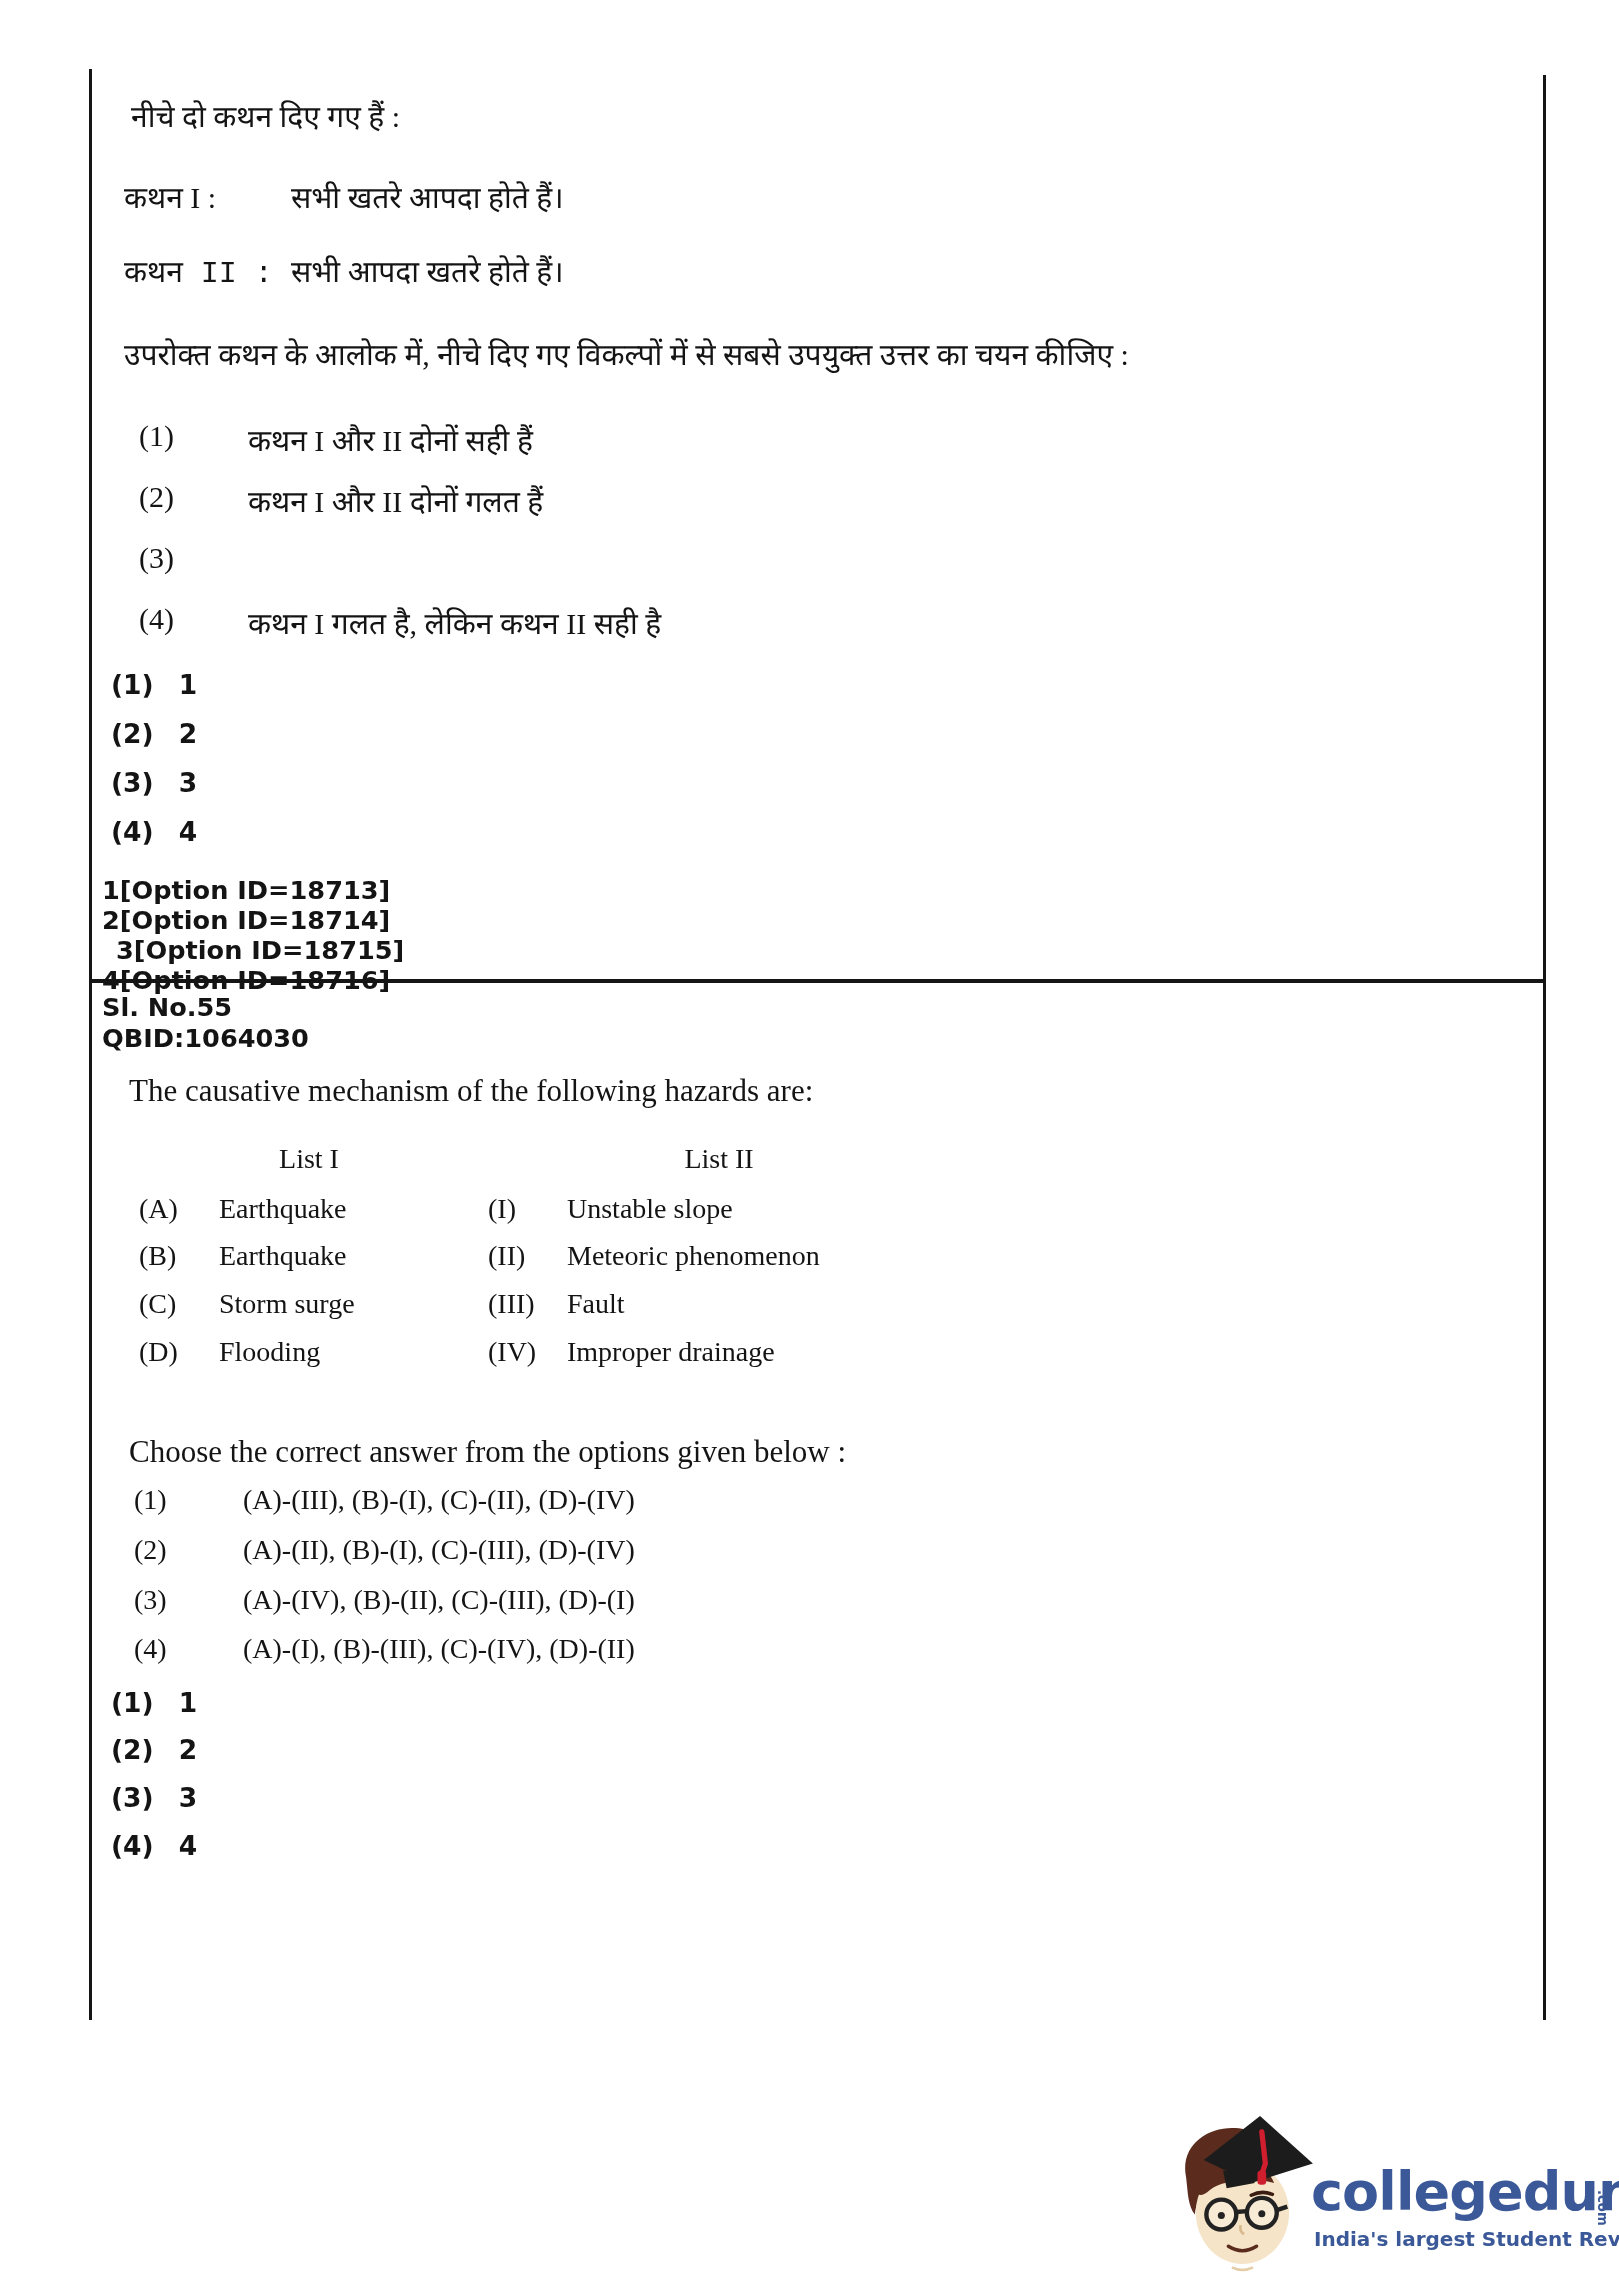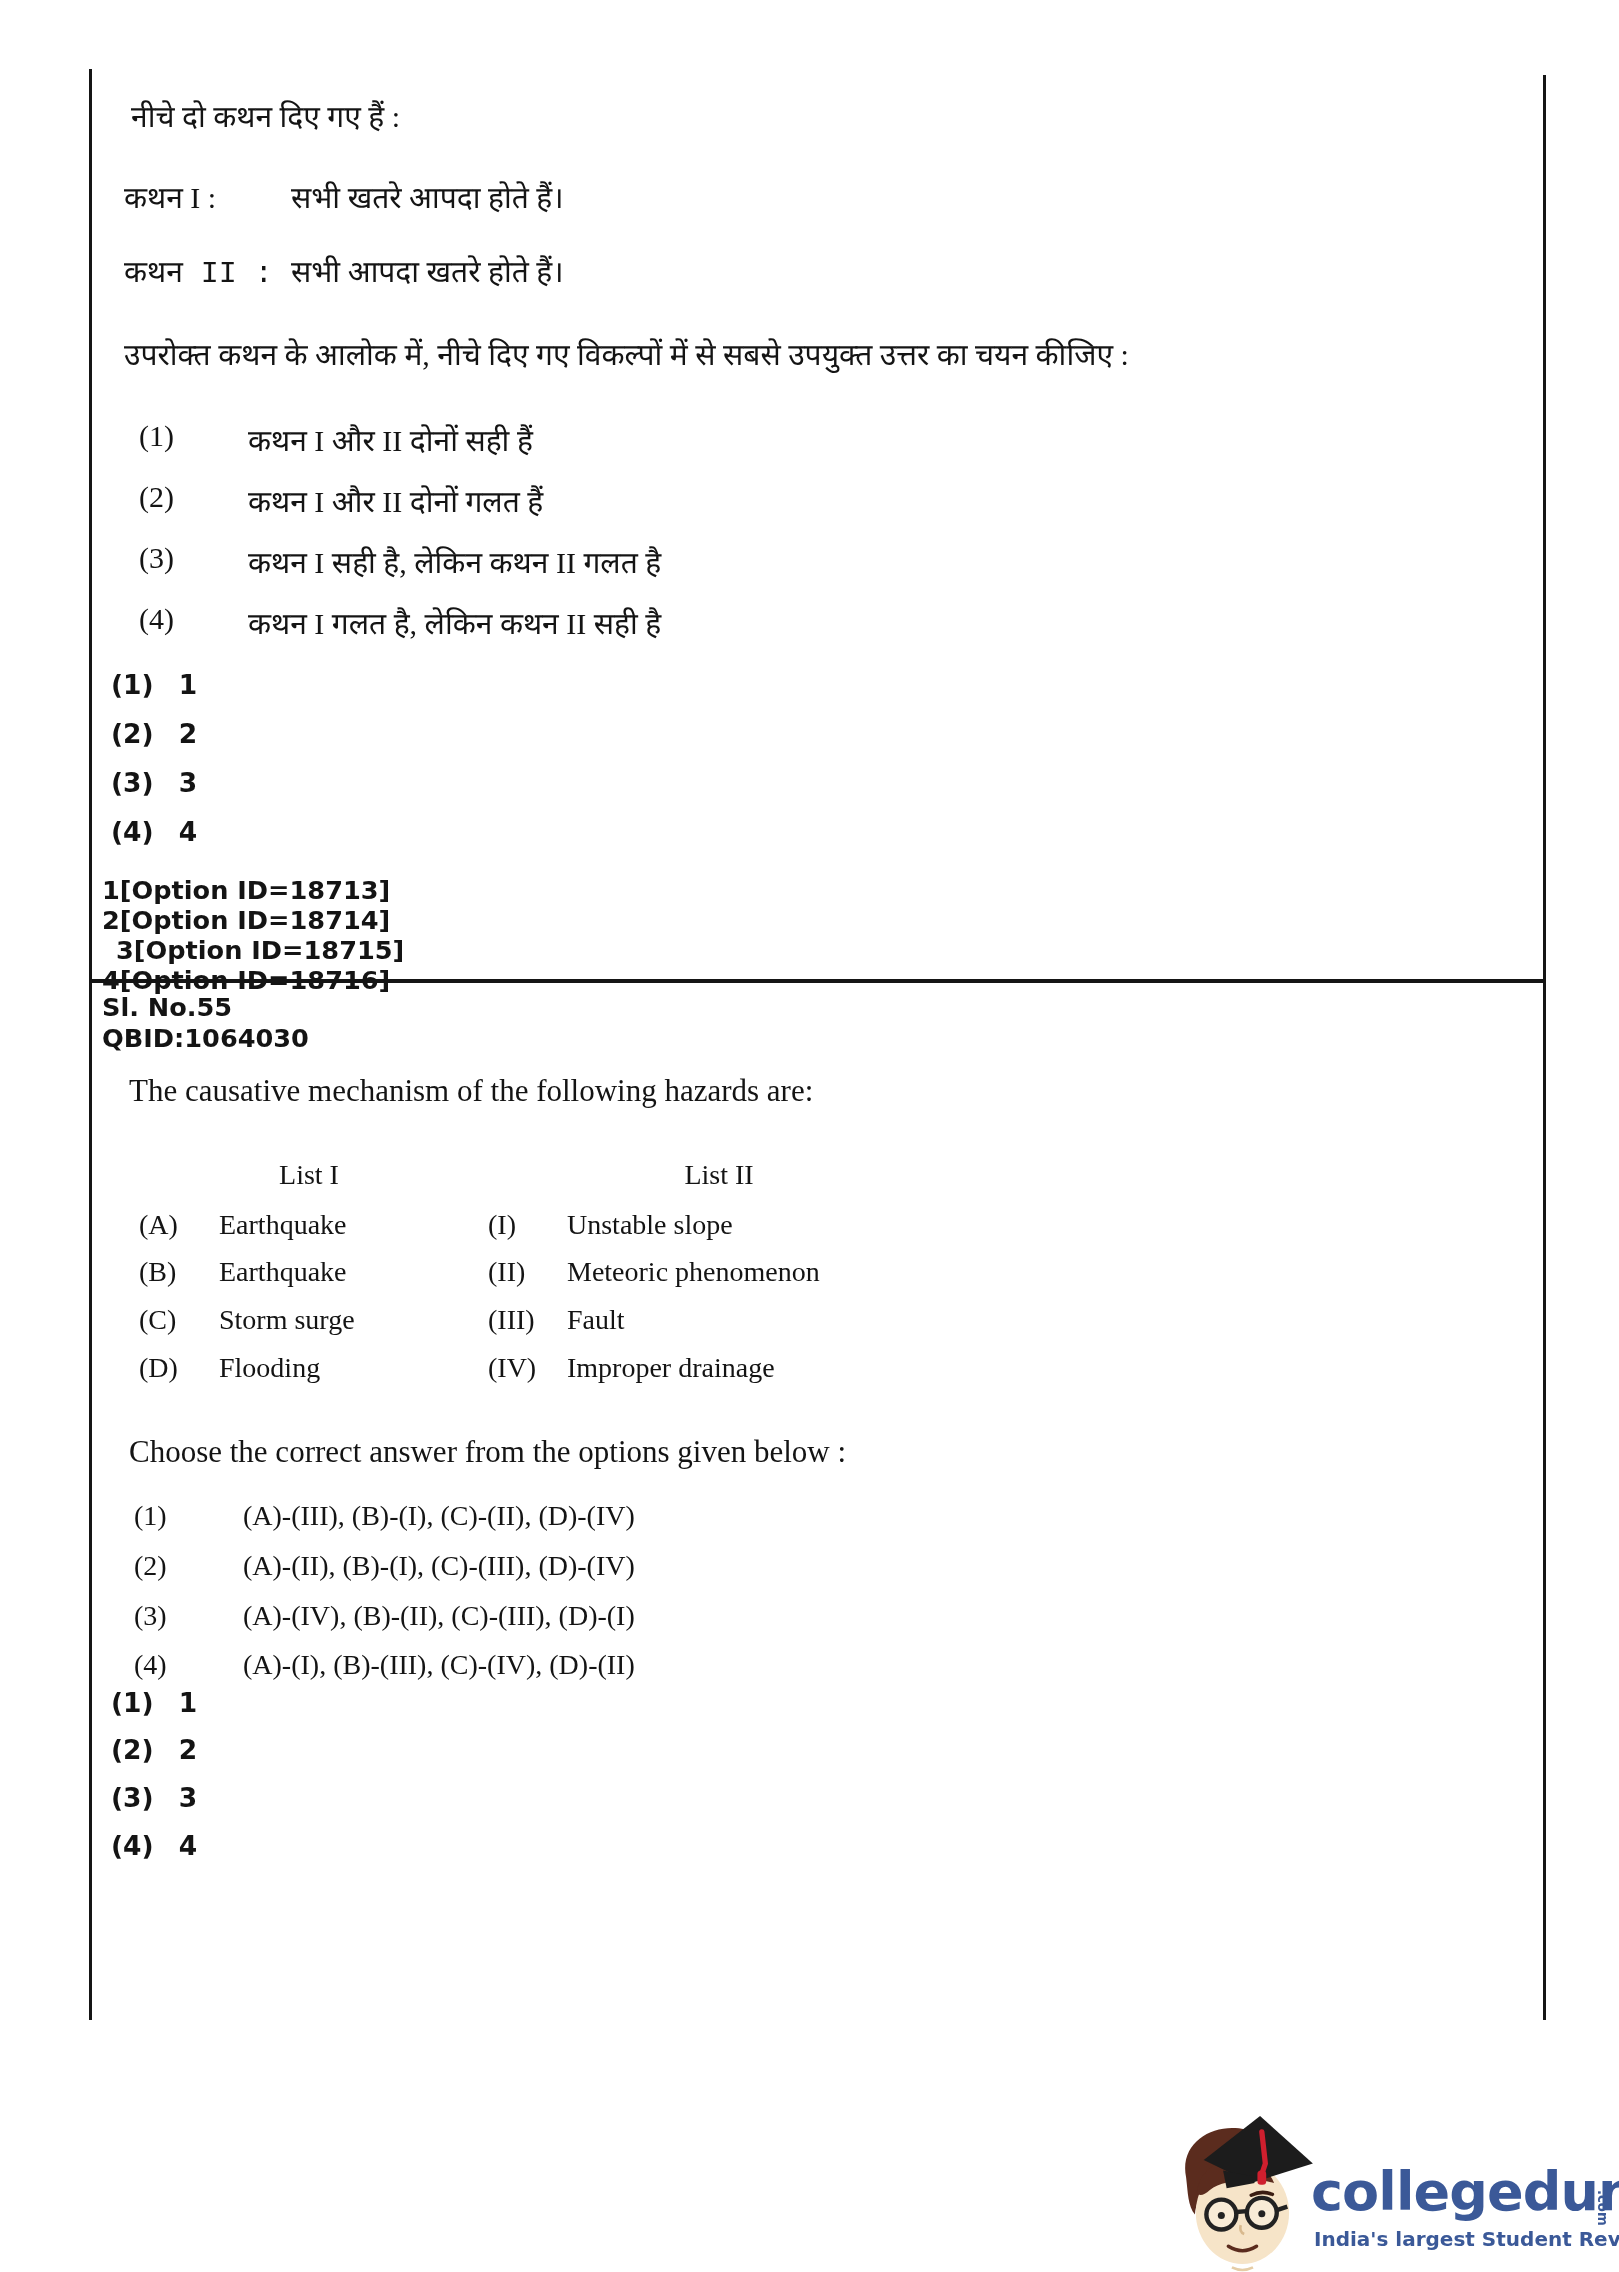--- a/index.html
+++ b/index.html
@@ -13,21 +13,21 @@
   }
   .abs{position:absolute;white-space:nowrap;}
 
   
   .v-border{position:absolute;width:2.6px;background:#151515;}
   .h-divider{position:absolute;height:3.5px;background:#151515;}
 
   
   .hindi{font-family:"Liberation Serif", serif;font-size:30px;}
   .serif{font-family:"Liberation Serif", serif;font-size:30px;}
-  .serif-sm{font-family:"Liberation Serif", serif;font-size:28px;margin-top:16px;}
+  .serif-sm{font-family:"Liberation Serif", serif;font-size:28px;}
   .boldsans{font-family:"DejaVu Sans","Liberation Sans",sans-serif;font-weight:bold;font-size:25.6px;}
   .optrow{display:flex;gap:25px;font-family:"DejaVu Sans","Liberation Sans",sans-serif;font-weight:bold;font-size:26.5px;}
   .choice-row{display:flex;}
   .choice-num{width:109px;flex:0 0 auto;}
   .idlist{line-height:30px;text-align:right;}
 
   
   .logo{cursor:pointer;}
   .brand{
     font-family:"DejaVu Sans","Liberation Sans",sans-serif;
@@ -65,21 +65,20 @@
   <div class="abs hindi choice-row" style="left:139px;top:419px;">
     <span class="choice-num">(1)</span>
     <span>कथन I और II दोनों सही हैं</span>
   </div>
   <div class="abs hindi choice-row" style="left:139px;top:480px;">
     <span class="choice-num">(2)</span>
     <span>कथन I और II दोनों गलत हैं</span>
   </div>
   <div class="abs hindi choice-row" style="left:139px;top:541px;">
     <span class="choice-num">(3)</span>
-    <span>कथन I सही है, लेकिन कथन II गलत है</span>
   </div>
   <div class="abs hindi choice-row" style="left:139px;top:602px;">
     <span class="choice-num">(4)</span>
     <span>कथन I गलत है, लेकिन कथन II सही है</span>
   </div>
 
   <div class="abs optrow" style="left:111px;top:669px;">
     <span>(1)</span>
     <span>1</span>
   </div>

